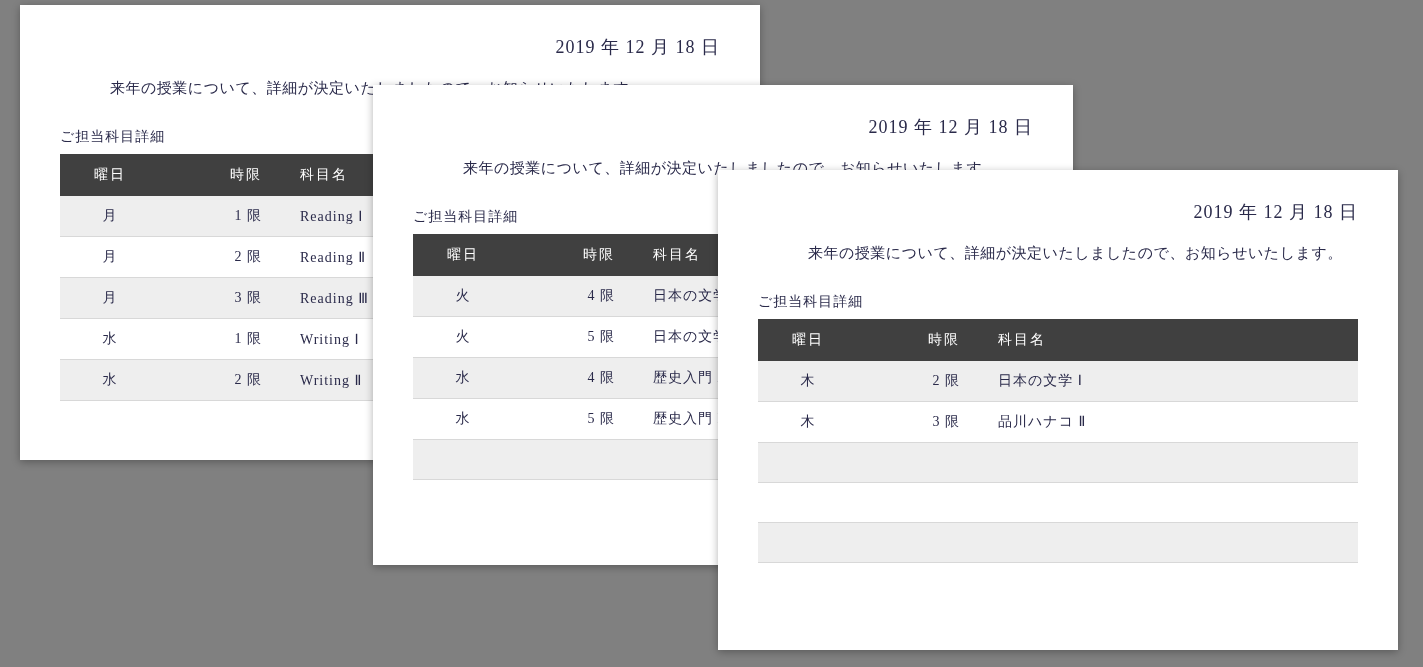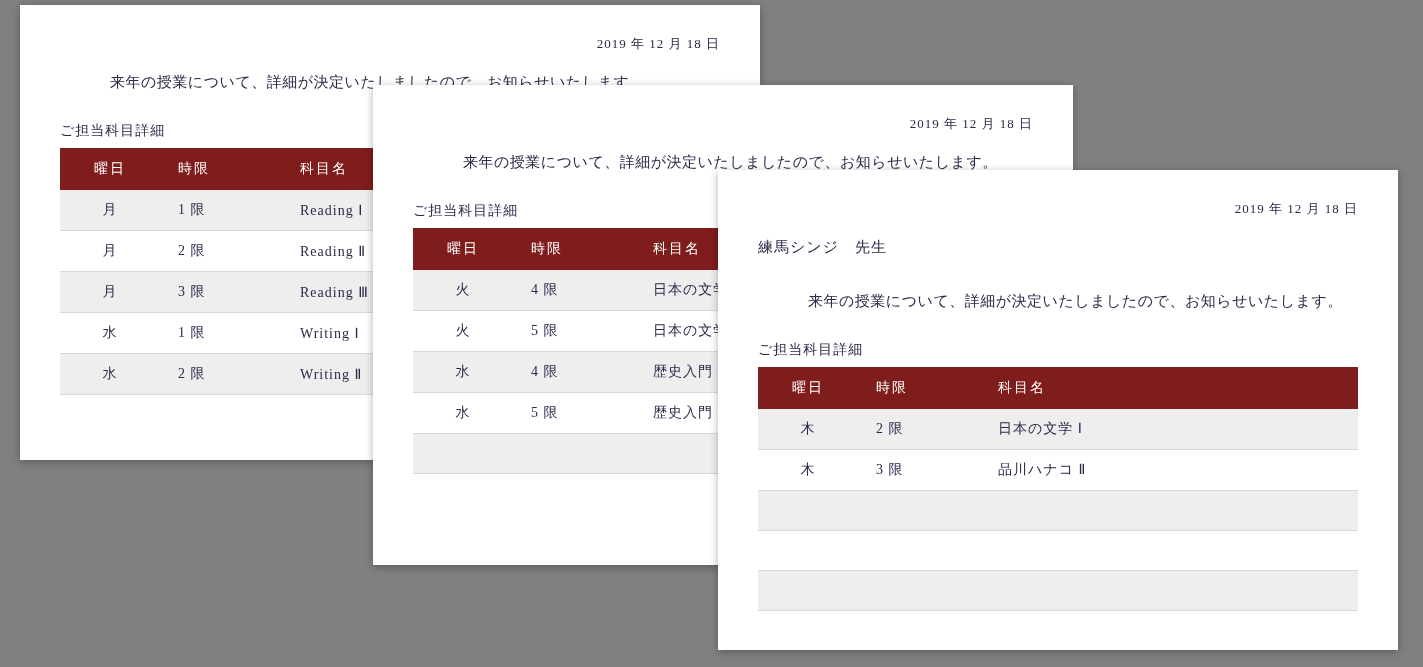--- a/index.html
+++ b/index.html
@@ -16,21 +16,21 @@
       background: #ffffff;
       box-shadow: 0 2px 8px rgba(0,0,0,0.3);
       padding: 30px 40px;
       color: #333;
     }
     .page1 { left: 20px; top: 5px; width: 740px; height: 455px; z-index: 1; }
     .page2 { left: 373px; top: 85px; width: 700px; height: 480px; z-index: 2; }
     .page3 { left: 718px; top: 170px; width: 680px; height: 480px; z-index: 3; }
     .date {
       text-align: right;
-      font-size: 13px;
+      font-size: 18px;
       color: #2a2a4a;
       letter-spacing: 1px;
       margin-bottom: 20px;
     }
     .recipient {
       font-size: 15px;
       color: #2a2a4a;
       margin-bottom: 35px;
       letter-spacing: 1px;
     }
@@ -46,38 +46,38 @@
       color: #2a2a4a;
       margin-bottom: 8px;
       letter-spacing: 1px;
     }
     table {
       width: 100%;
       border-collapse: collapse;
       font-size: 14px;
     }
     thead th {
-      background: #7f1d1d;
+      background: #404040;
       color: #ffffff;
       font-weight: normal;
       padding: 12px 18px;
       text-align: left;
       letter-spacing: 2px;
     }
     tbody td {
       padding: 11px 18px;
       border-bottom: 1px solid #d8d8d8;
       color: #2a2a4a;
       letter-spacing: 1px;
     }
     tbody tr:nth-child(odd) td { background: #eeeeee; }
     tbody tr:nth-child(even) td { background: #ffffff; }
     tbody td.empty { height: 40px; }
     .col-day { width: 100px; text-align: center;}
-    .col-period { width: 120px; text-align: left;}
+    .col-period { width: 120px; text-align: right;}
     .col-subject { text-align: left; padding-left: 20px;}
   </style>
 </head>
 <body>
 
 <div class="page page1">
   <div class="date">2019 年 12 月 18 日</div>
   <div class="body-text">来年の授業について、詳細が決定いたしましたので、お知らせいたします。</div>
   <div class="section-title">ご担当科目詳細</div>
   <table>
@@ -155,21 +155,20 @@
           <td class="empty">&nbsp;</td>
           <td class="empty">&nbsp;</td>
           <td class="empty">&nbsp;</td>
         </tr>
       </tbody>
   </table>
 </div>
 
 <div class="page page3">
   <div class="date">2019 年 12 月 18 日</div>
-  <div class="recipient">練馬シンジ　先生</div>
   <div class="body-text">来年の授業について、詳細が決定いたしましたので、お知らせいたします。</div>
   <div class="section-title">ご担当科目詳細</div>
   <table>
     <thead>
       <tr>
         <th class="col-day">曜日</th>
         <th class="col-period">時限</th>
         <th class="col-subject">科目名</th>
       </tr>
     </thead>

